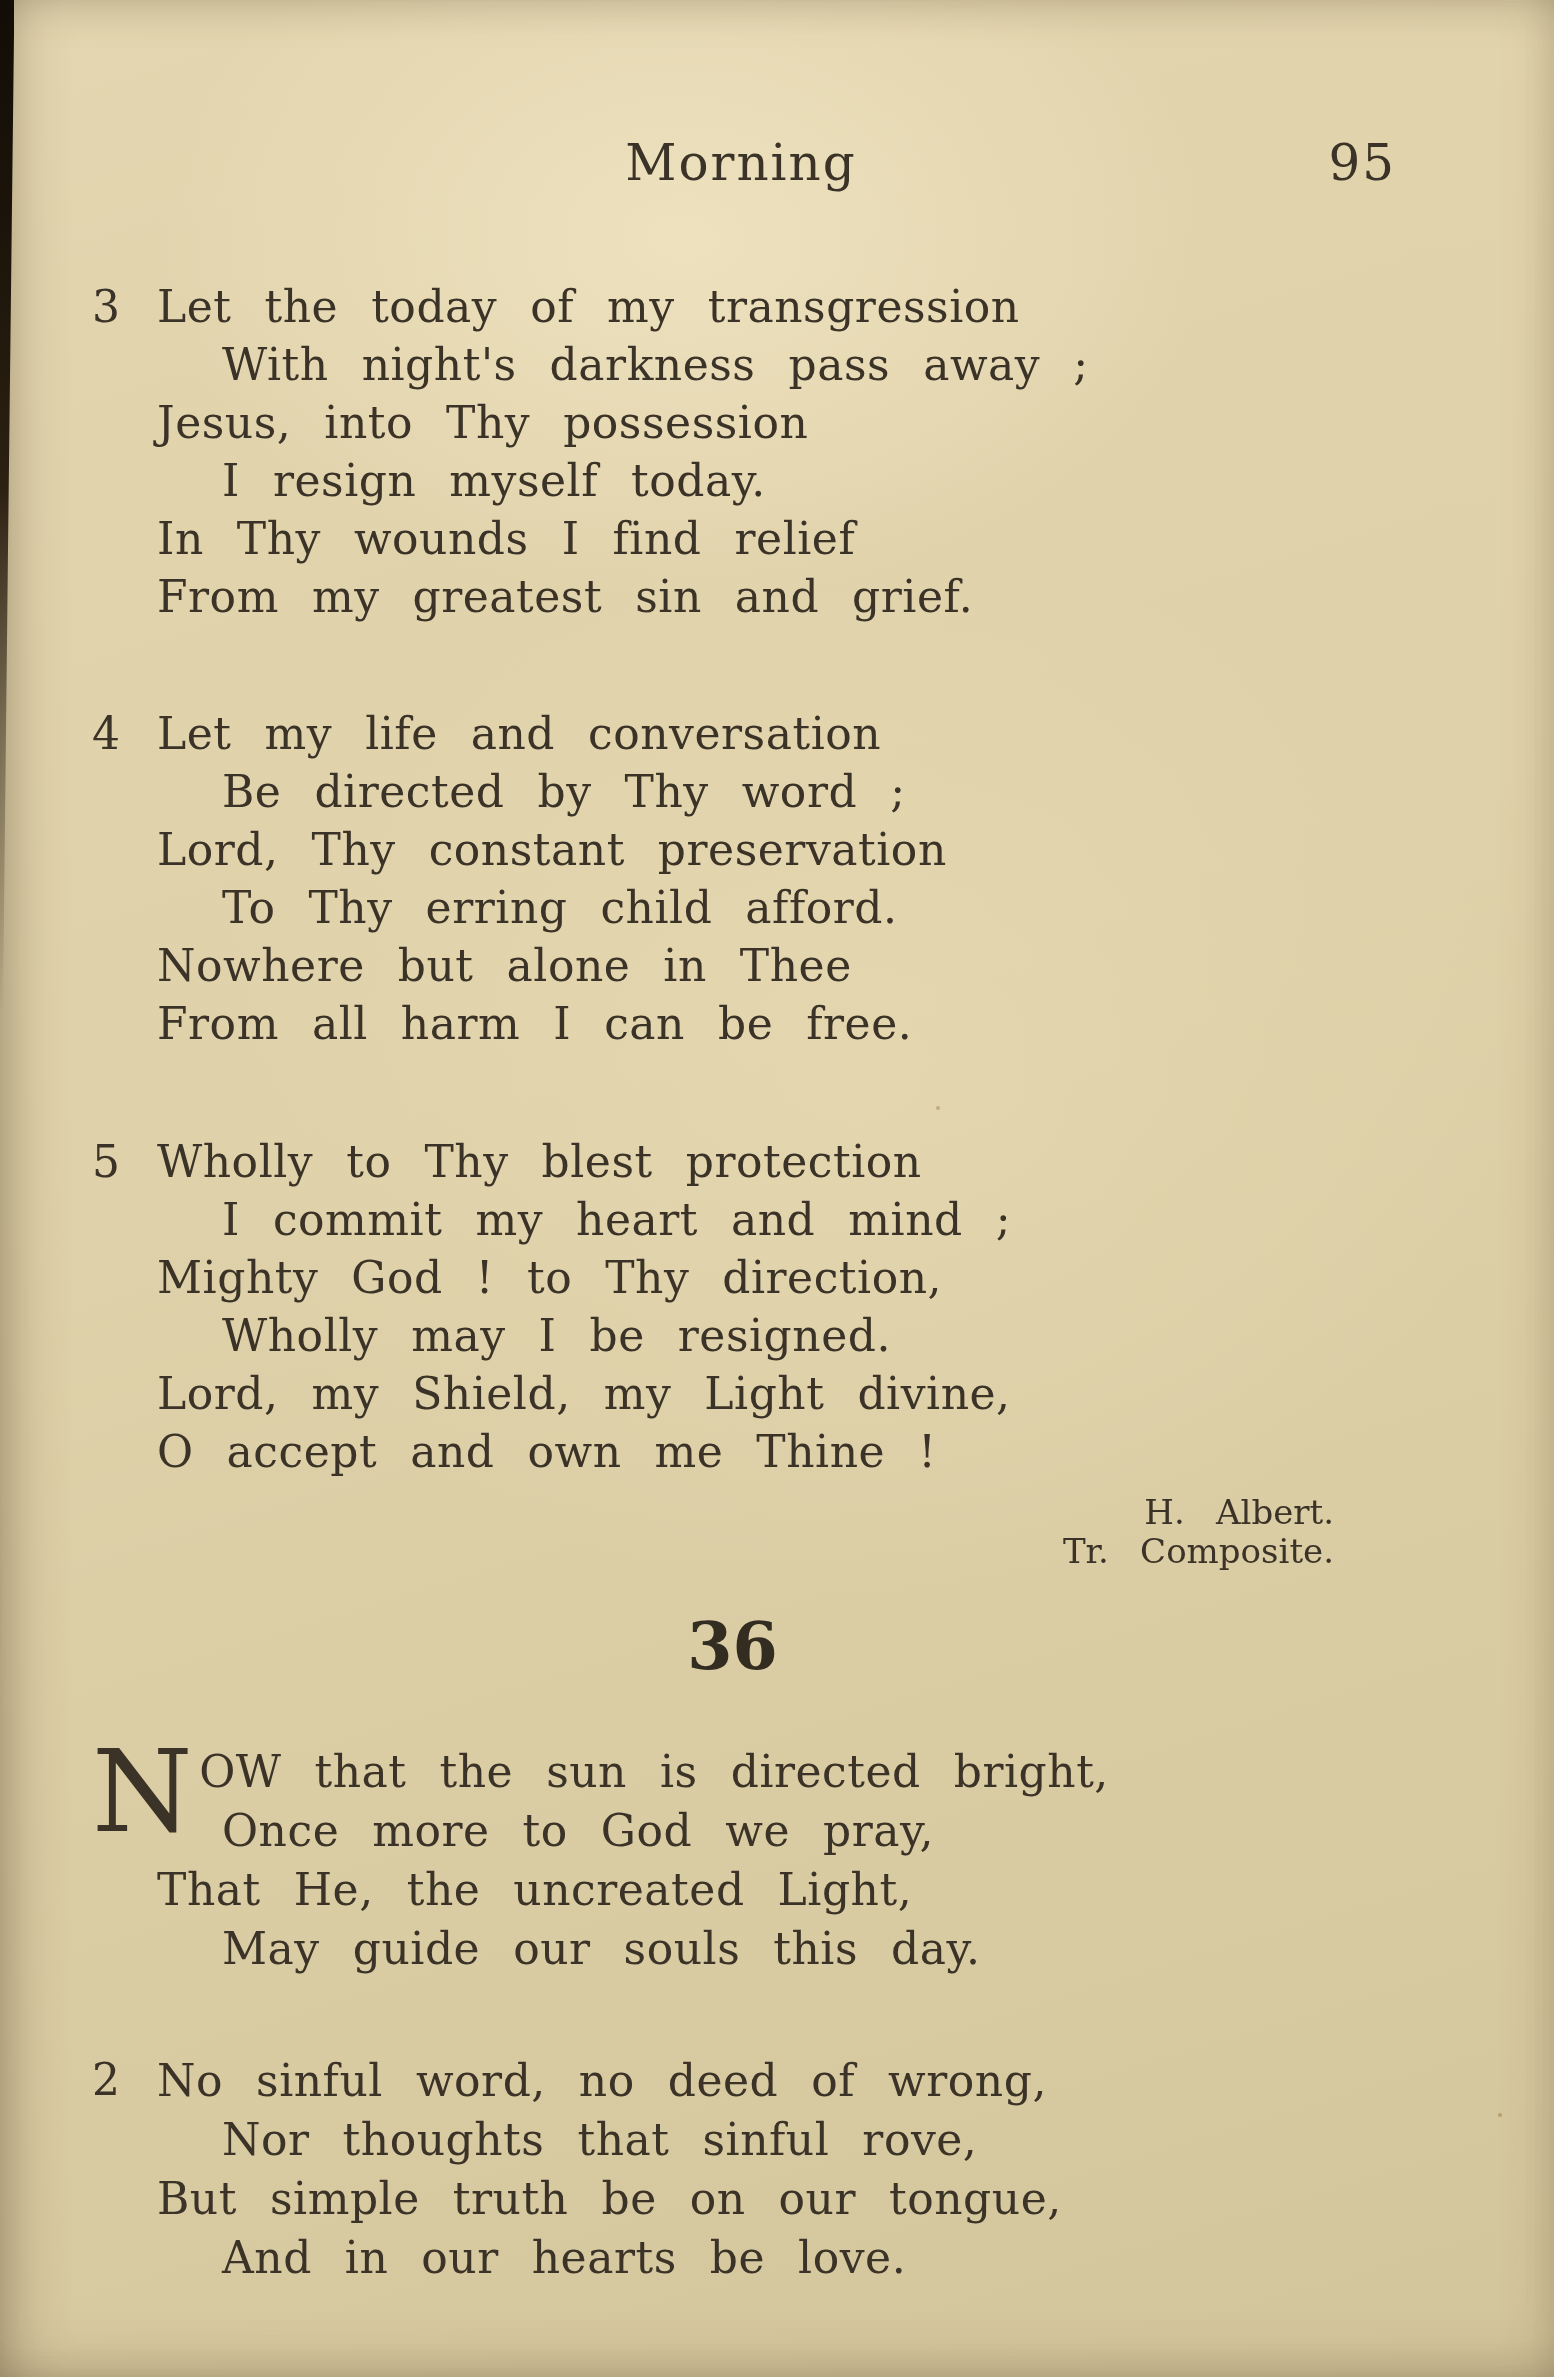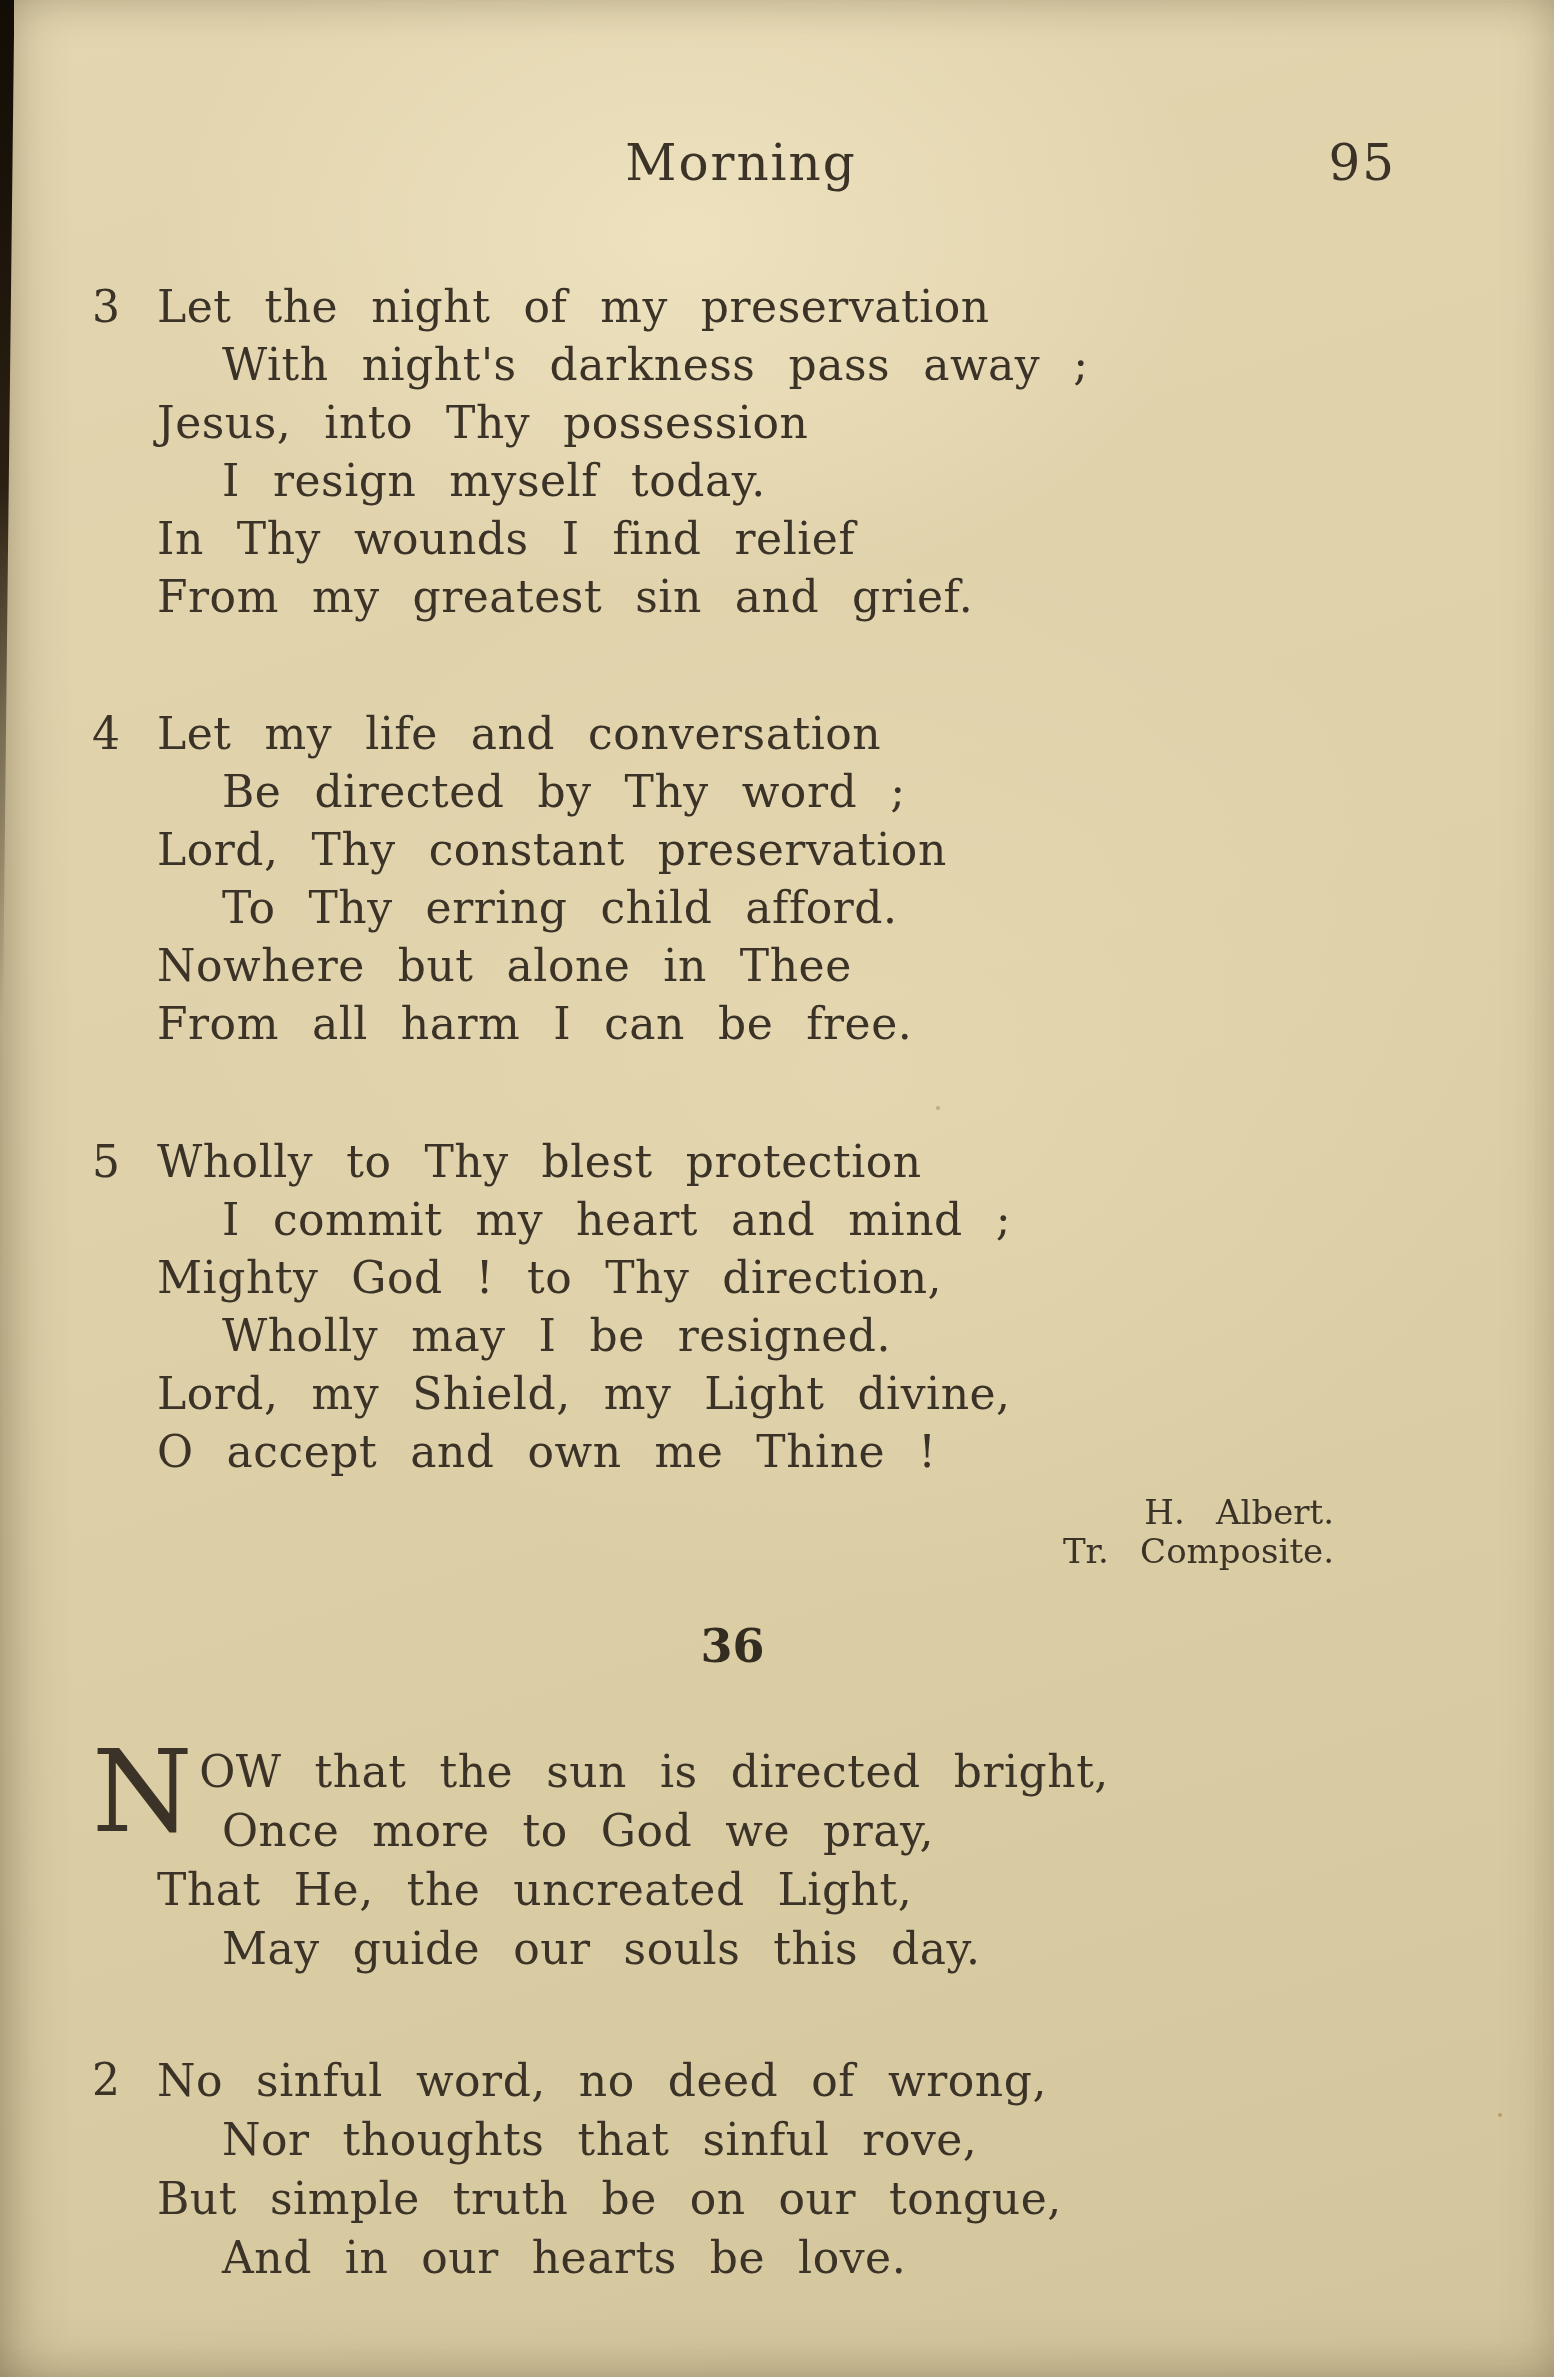--- a/index.html
+++ b/index.html
@@ -65,21 +65,21 @@
     padding-right: 128px; 
     font-size: 34px;
     line-height: 39px;
     word-spacing: 0.6em;
   }
 
   .hymn-number {
     margin-top: 43px;
     text-align: center;
     margin-right: 89px;
-    font-size: 46px;
+    font-size: 65px;
     line-height: 65px;
     font-weight: bold;
     color: #332c21;
   }
 
   .v36-1 { margin-top: 63px; }
   .v36-2 { margin-top: 73px; }
 
   .drop-cap {
     float: left;
@@ -110,21 +110,21 @@
 
   <div class="content">
 
     <div class="header">
       <span class="title-wrap"><span>Morning</span></span>
       <span class="page-number">95</span>
     </div>
 
     <div class="verse v3">
       <span class="verse-number">3</span>
-      <div class="line">Let the night of my preservation</div>
+      <div class="line">Let the today of my transgression</div>
       <div class="line indent">With night's darkness pass away ;</div>
       <div class="line">Jesus, into Thy possession</div>
       <div class="line indent">I resign myself today.</div>
       <div class="line">In Thy wounds I find relief</div>
       <div class="line">From my greatest sin and grief.</div>
     </div>
 
     <div class="verse v4">
       <span class="verse-number">4</span>
       <div class="line">Let my life and conversation</div>

